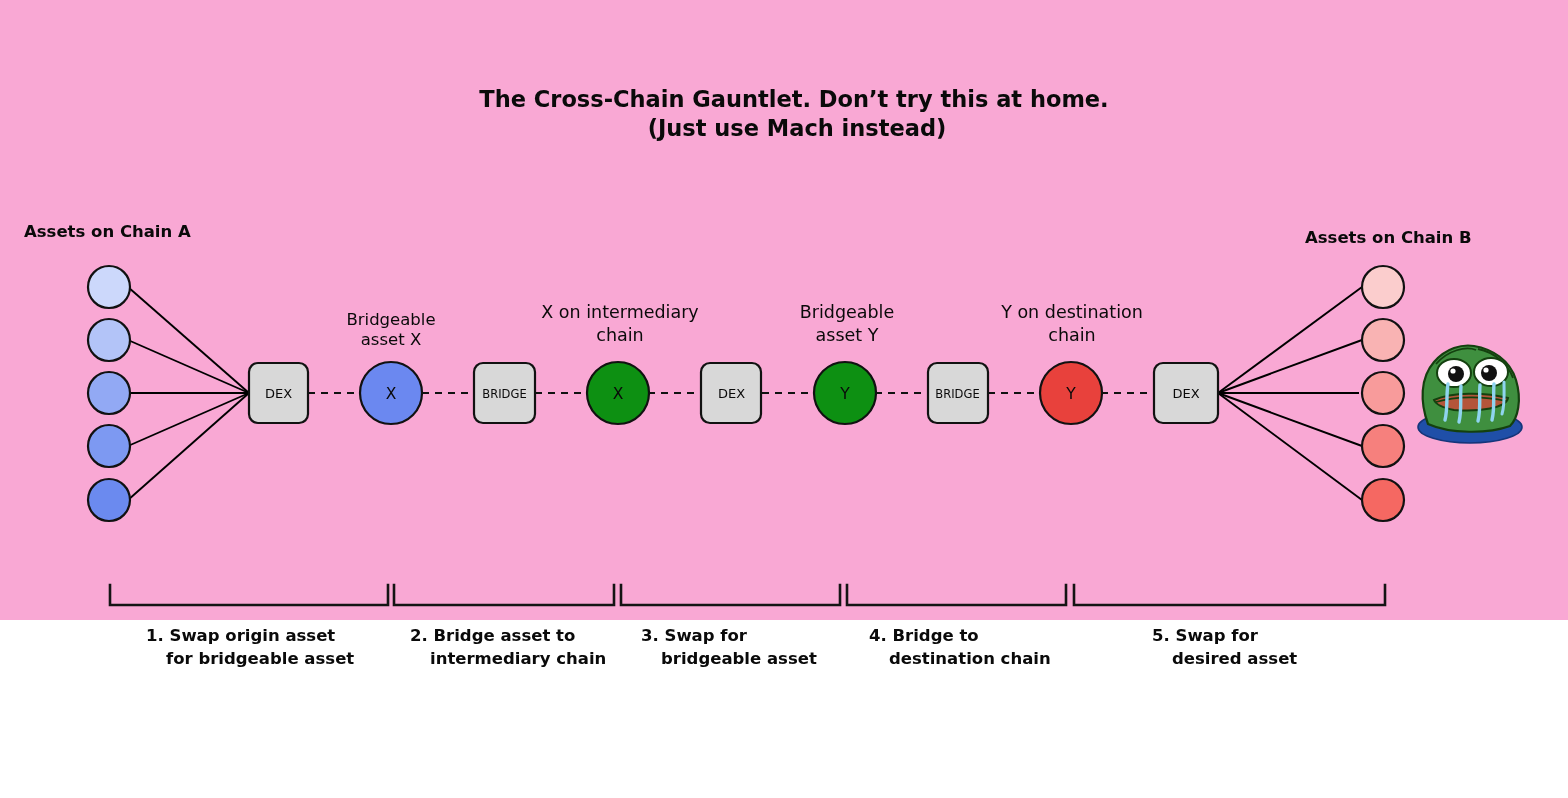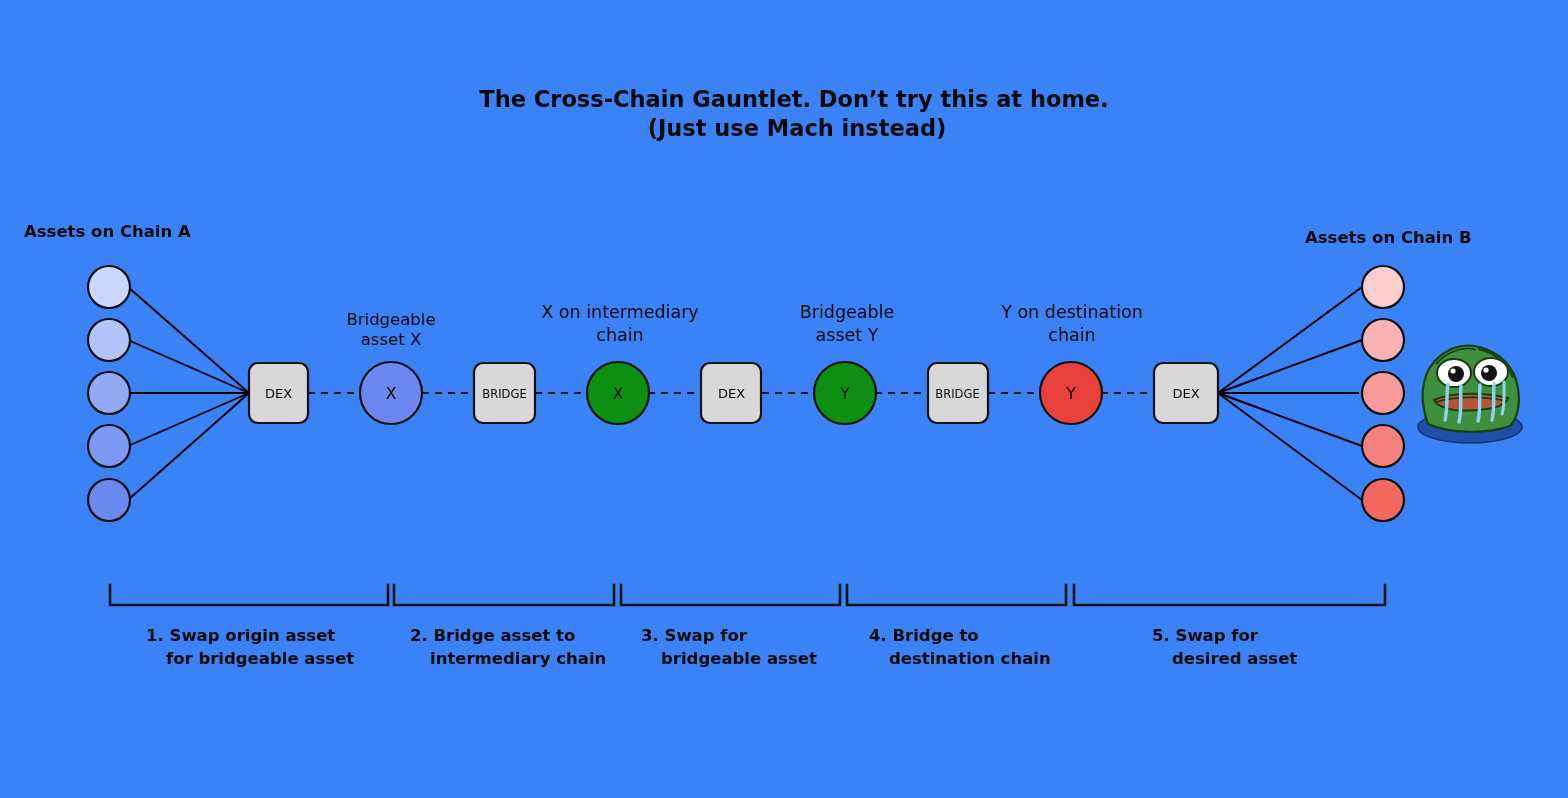--- a/index.html
+++ b/index.html
@@ -11,22 +11,22 @@
   body {
     width: 1568px;
     height: 798px;
     overflow: hidden;
     font-family: "DejaVu Sans", "Liberation Sans", sans-serif;
     color: #000000;
   }
   #stage {
     position: relative;
     width: 1568px;
-    height: 798px;
-    background: #3b82f6;
+    height: 620px;
+    background: #f9a8d4;
   }
   svg.diagram {
     position: absolute;
     left: 0;
     top: 0;
     width: 1568px;
     height: 798px;
     display: block;
   }
   .title-text {

